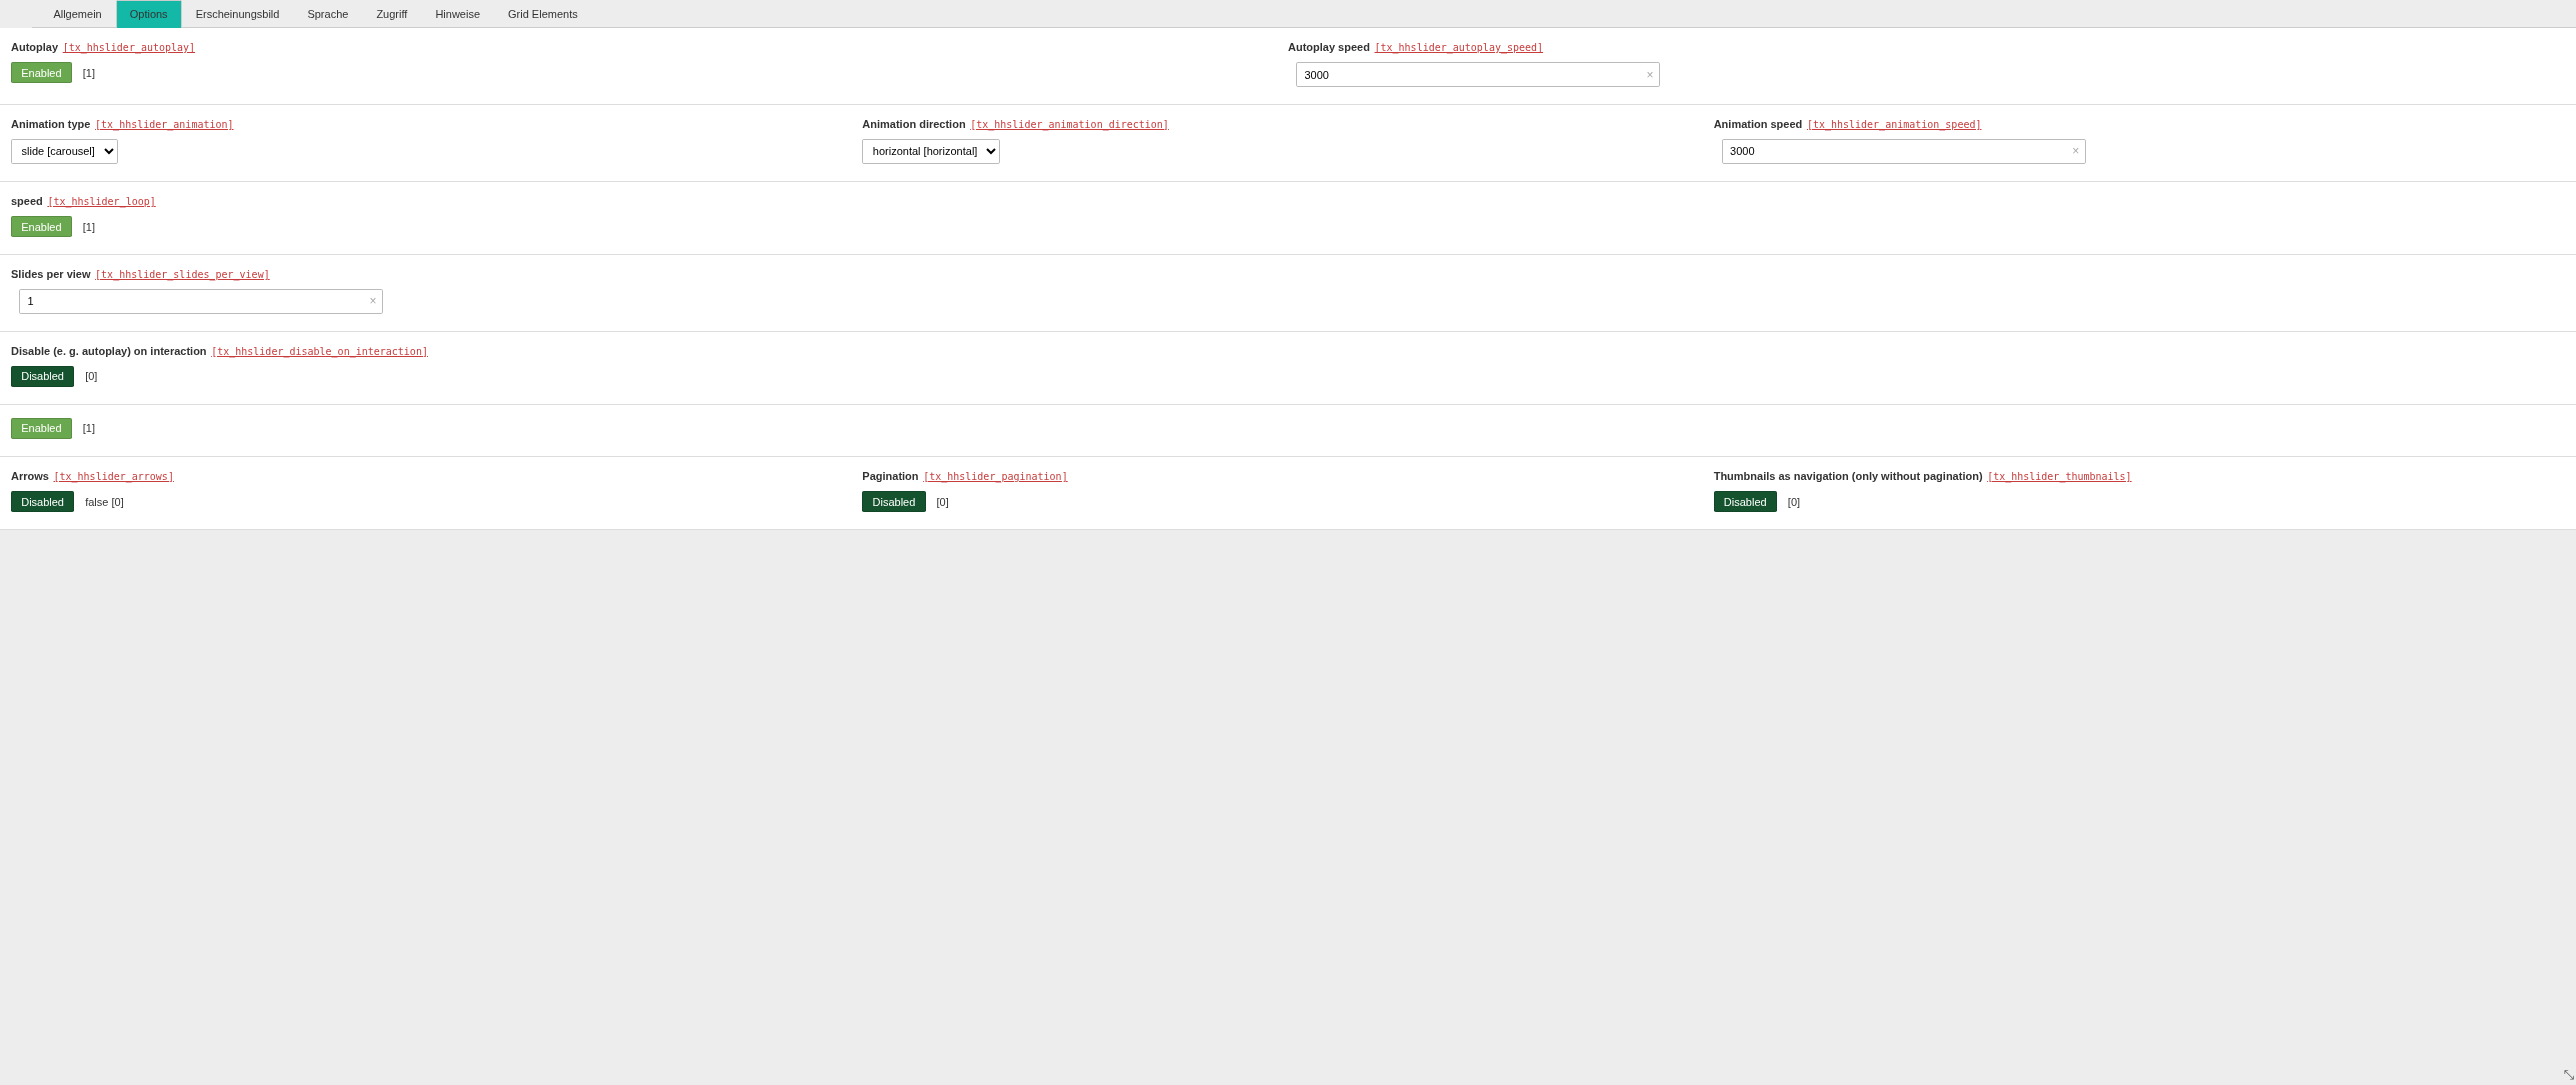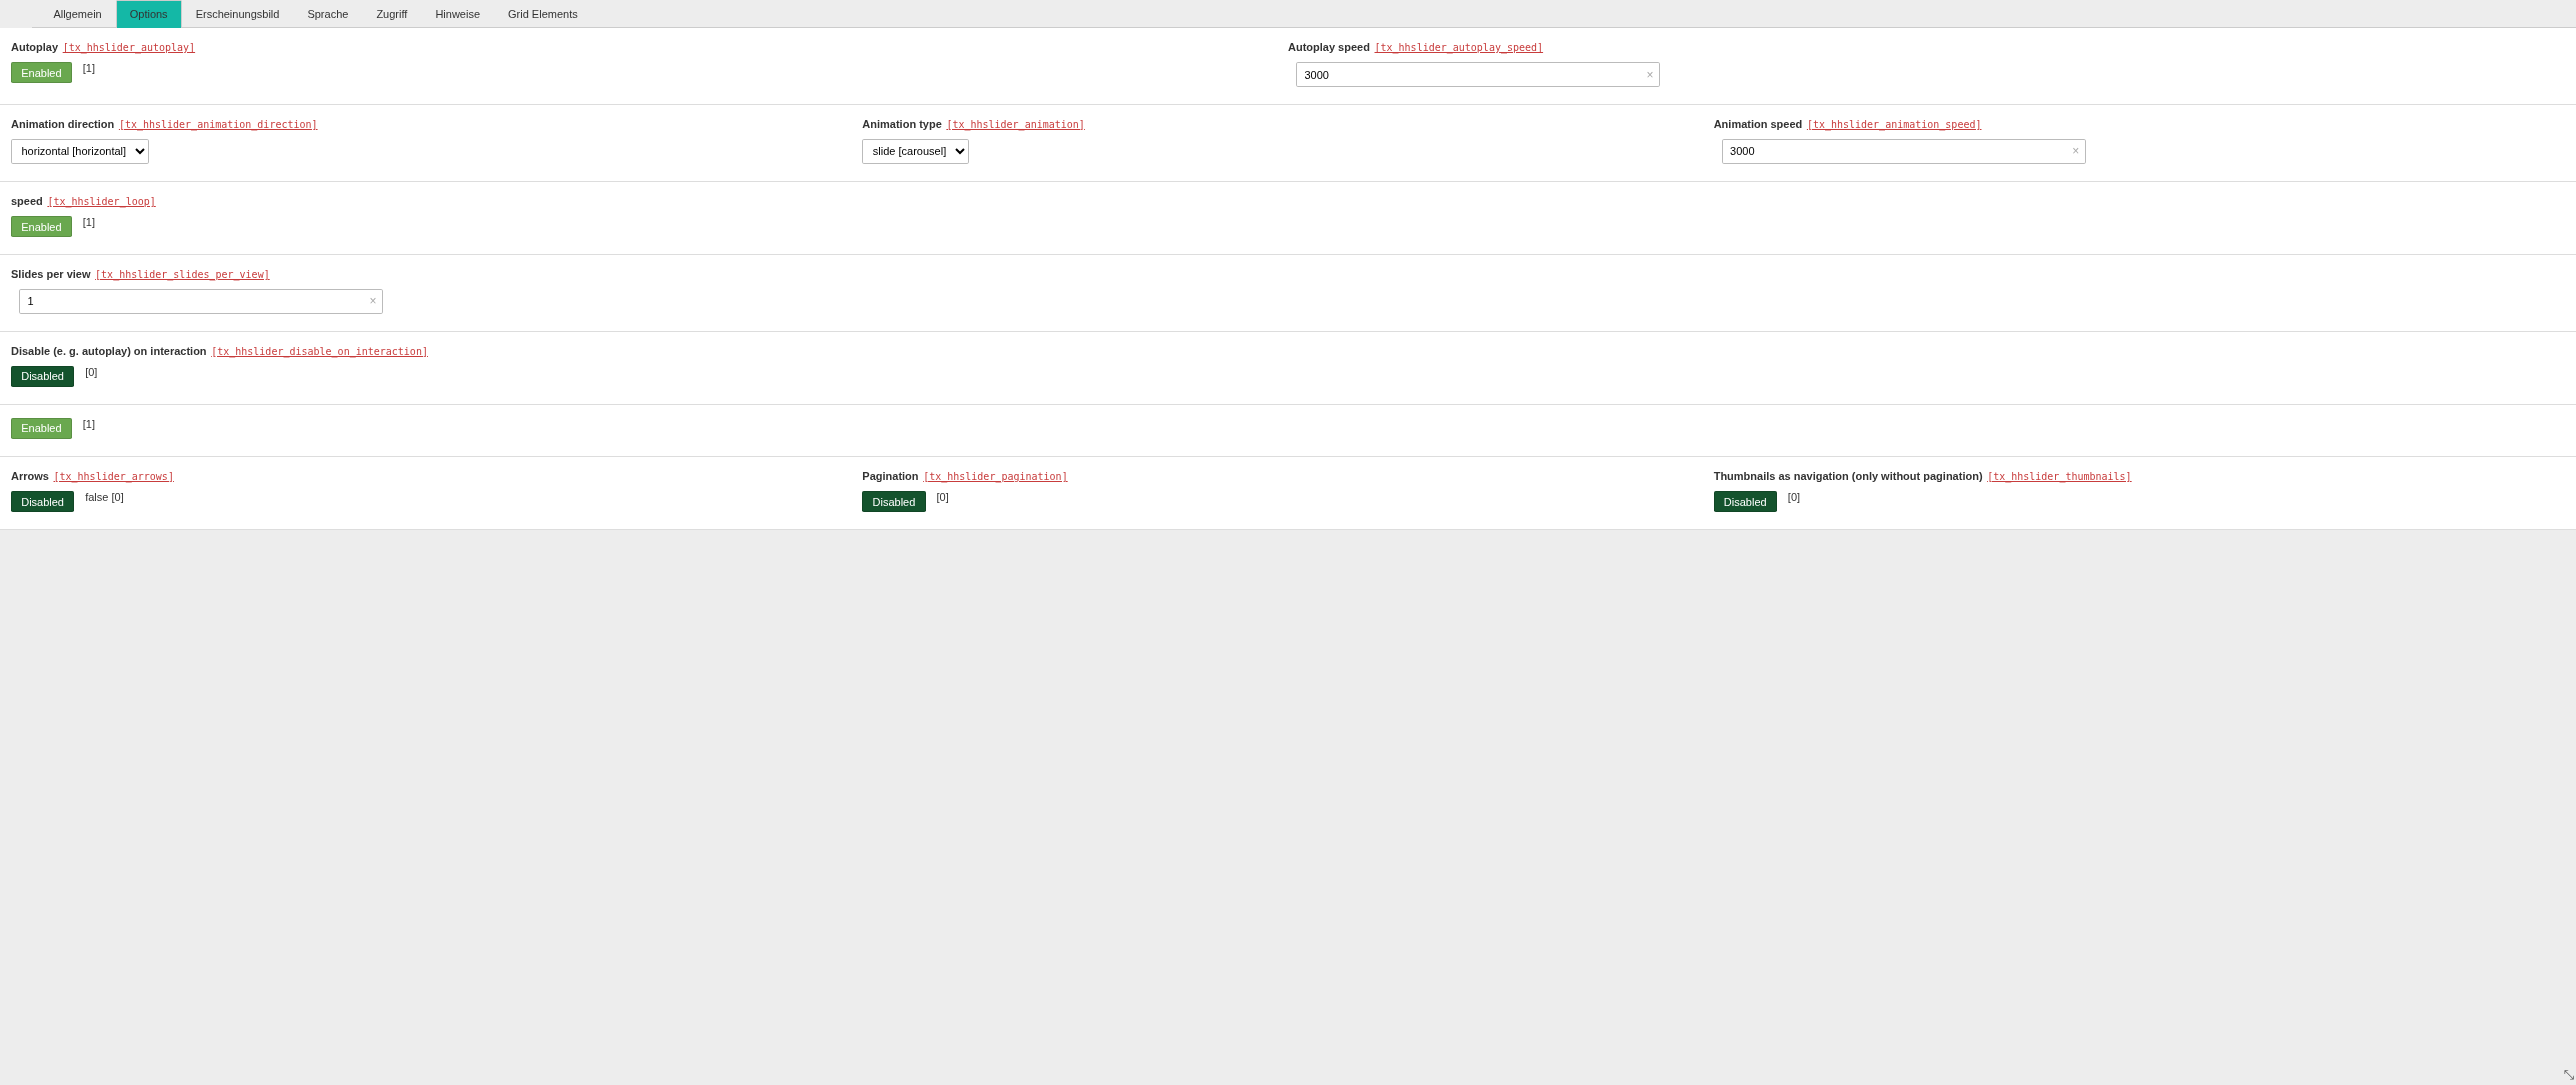--- a/index.html
+++ b/index.html
@@ -56,21 +56,21 @@
   }
   .field-tech {
     color: #c83c3c;
     font-family: monospace;
     font-size: 10px;
     font-weight: normal;
     text-decoration: underline;
   }
   .field-control {
     display: flex;
-    align-items: flex-start;
+    align-items: center;
     gap: 11px;
   }
   .btn {
     display: inline-block;
     padding: 3.7px 9.2px;
     border-radius: 1.8px;
     color: #fff;
     font-size: 11px;
     cursor: pointer;
     border: 0.9px solid rgba(0,0,0,0.15);
@@ -155,37 +155,37 @@
           <input type="text" class="text-input" value="3000" style="">
           <span class="clear-x">×</span>
         </div>
       </div>
     </div>
   </div>
 
   <div class="section">
     <div class="field">
       <div class="field-label">
+        <span>Animation type</span>
+        <span class="field-tech">[tx_hhslider_animation]</span>
+      </div>
+      <div class="field-control">
+        <select>
+          <option>slide [carousel]</option>
+        </select>
+      </div>
+    </div>
+    <div class="field">
+      <div class="field-label">
         <span>Animation direction</span>
         <span class="field-tech">[tx_hhslider_animation_direction]</span>
       </div>
       <div class="field-control">
         <select>
           <option>horizontal [horizontal]</option>
-        </select>
-      </div>
-    </div>
-    <div class="field">
-      <div class="field-label">
-        <span>Animation type</span>
-        <span class="field-tech">[tx_hhslider_animation]</span>
-      </div>
-      <div class="field-control">
-        <select>
-          <option>slide [carousel]</option>
         </select>
       </div>
     </div>
     <div class="field">
       <div class="field-label">
         <span>Animation speed</span>
         <span class="field-tech">[tx_hhslider_animation_speed]</span>
       </div>
       <div class="field-control">
         <div class="text-input-wrap">

